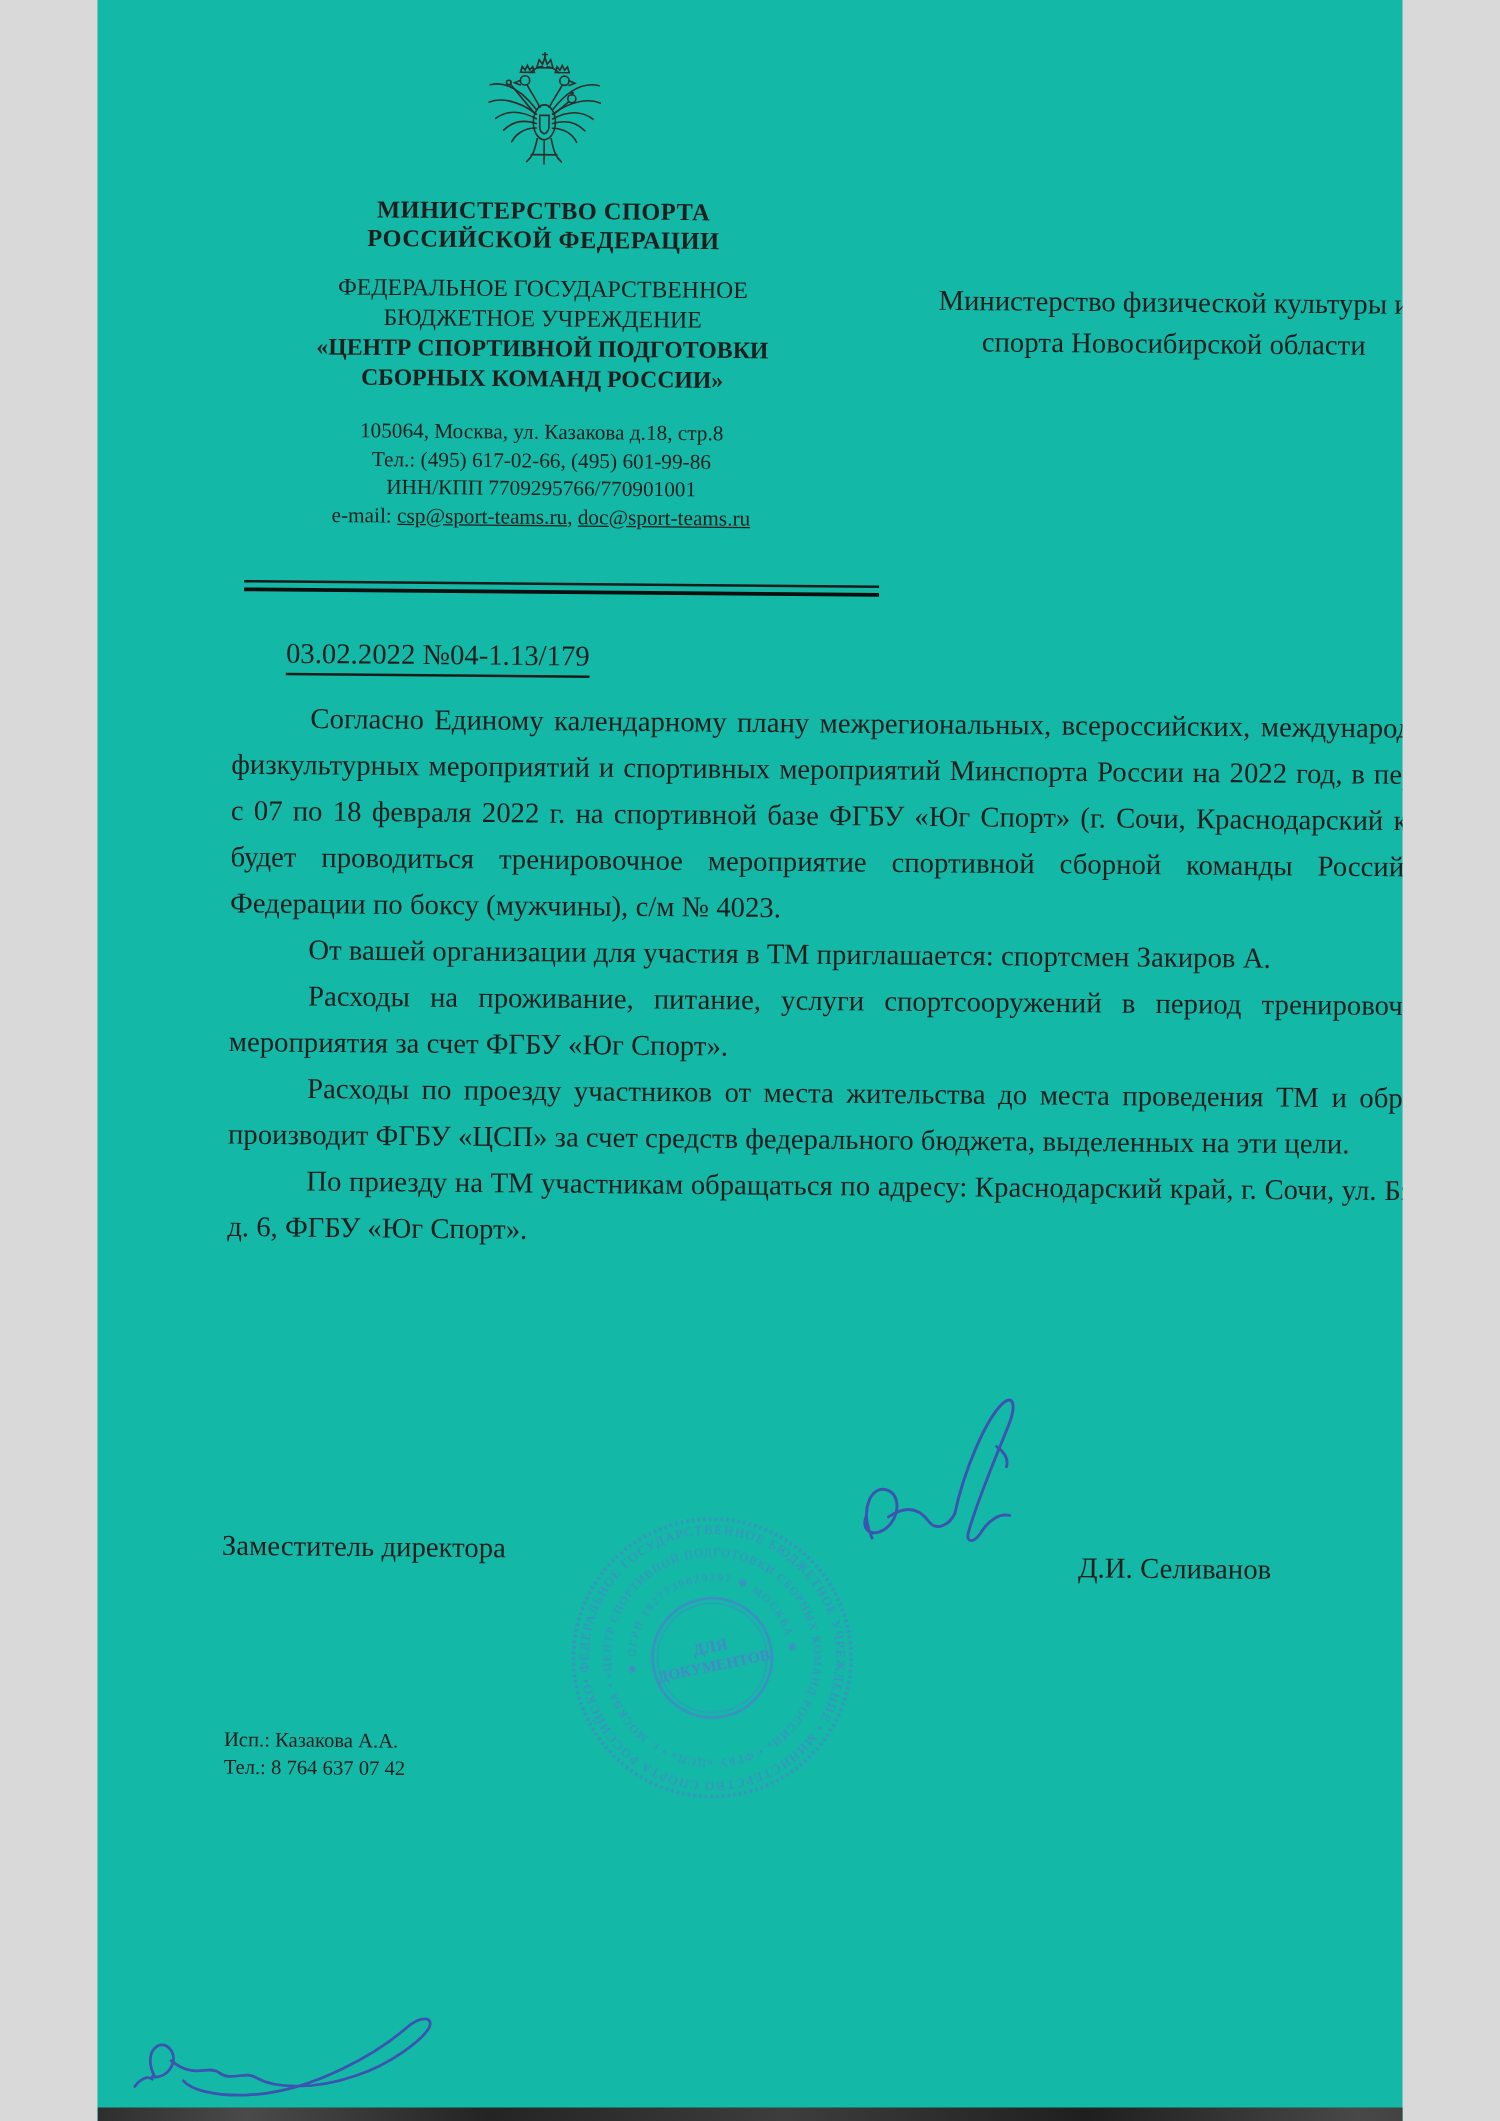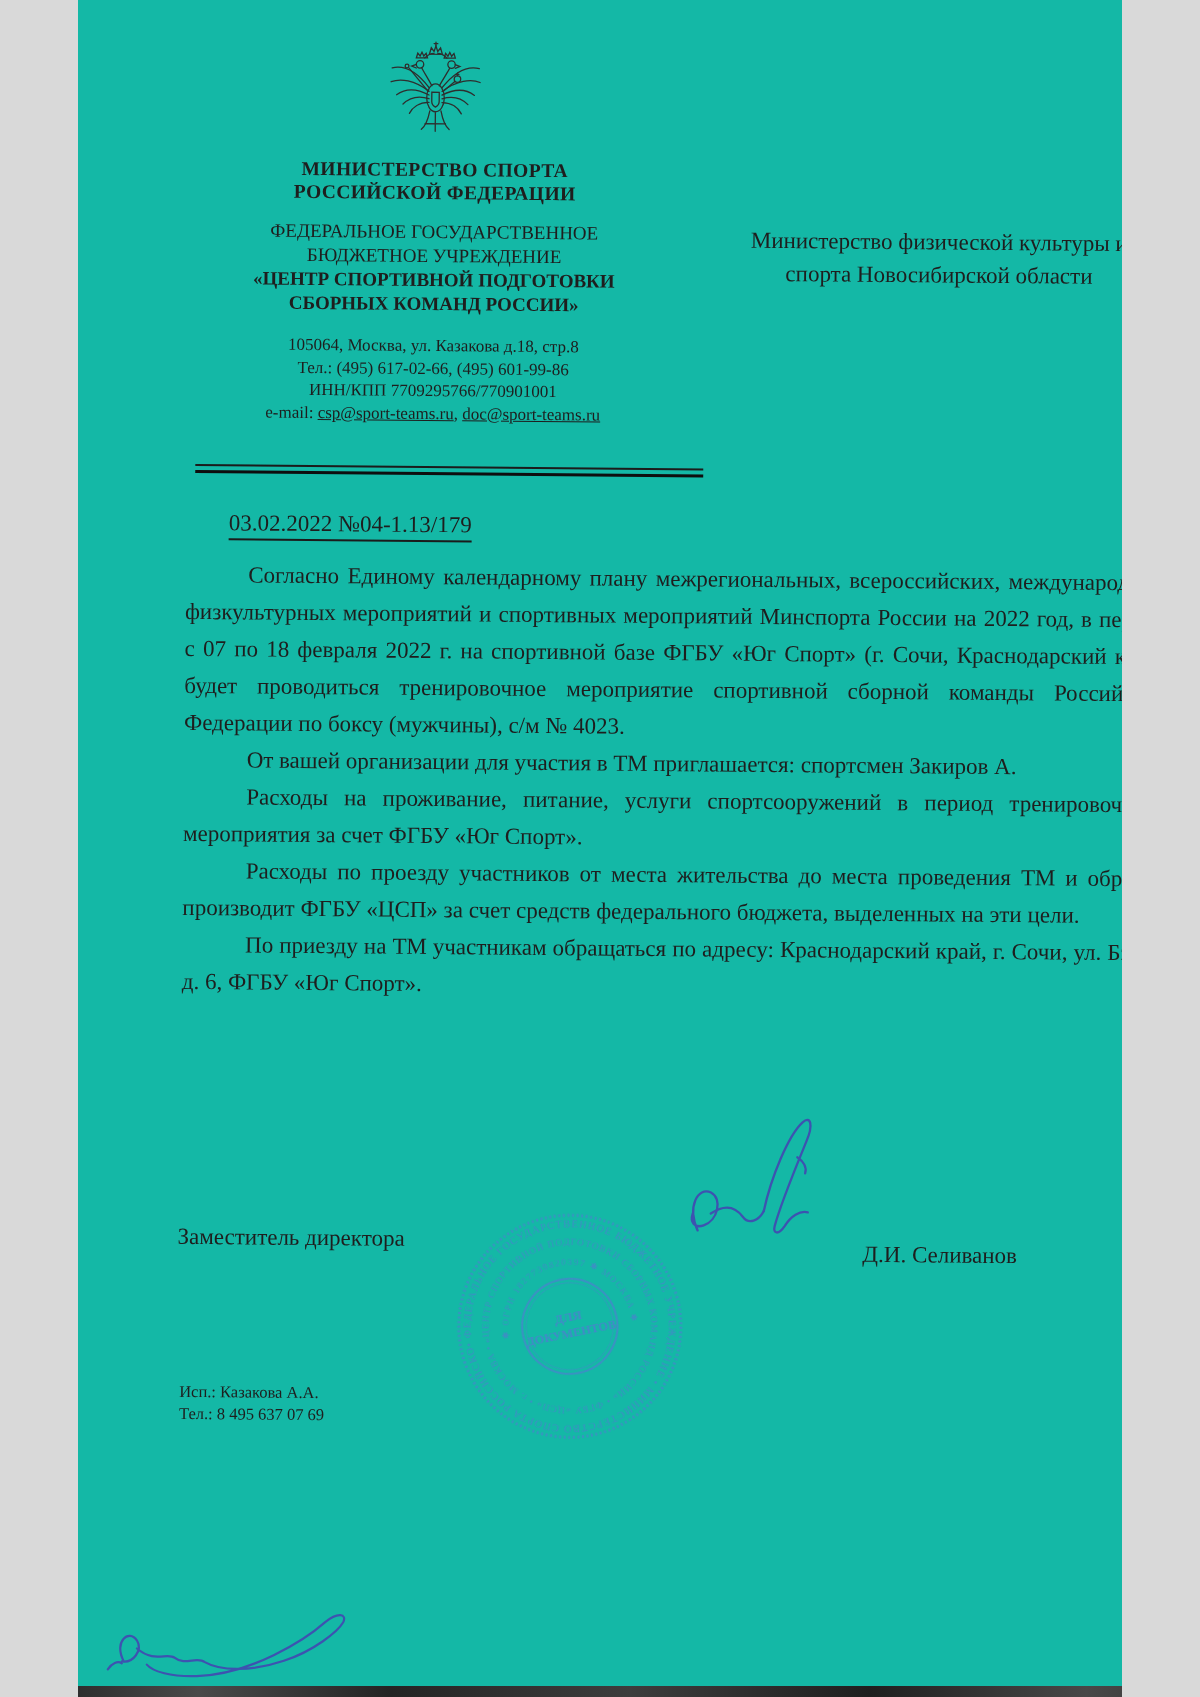--- a/index.html
+++ b/index.html
@@ -174,21 +174,21 @@
         <path d="M33,99 C49,88 59,94 65,102 C71,110 81,106 86,96"></path>
         <path d="M86,96 C93,62 110,20 124,7 C132,0 135,9 128,26 C116,56 103,88 97,111 C95,119 101,120 107,111 C113,101 122,95 130,97"></path>
         <path d="M119,42 C125,46 129,52 127,58"></path>
       </g>
     </svg>
 
     <div class="signname">Д.И. Селиванов</div>
 
     <div class="exec">
       <div>Исп.: Казакова А.А.</div>
-      <div>Тел.: 8 495 637 07 69</div>
+      <div>Тел.: 8 764 637 07 42</div>
     </div>
 
     <svg class="exesig" viewBox="0 0 260 96">
       <g fill="none" stroke="#3d53b0" stroke-width="2.2" stroke-linecap="round">
         <path d="M8,72 C12,66 18,63 22,66"></path>
         <path d="M24,64 C13,44 29,31 37,43 C43,53 33,66 22,64"></path>
         <path d="M37,51 C55,66 67,54 75,60 C85,68 97,58 105,64 C119,72 150,74 184,62 C214,52 238,32 243,23 C247,14 237,13 225,23 C205,41 151,76 97,78 C71,79 53,74 47,67"></path>
       </g>
     </svg>
 

